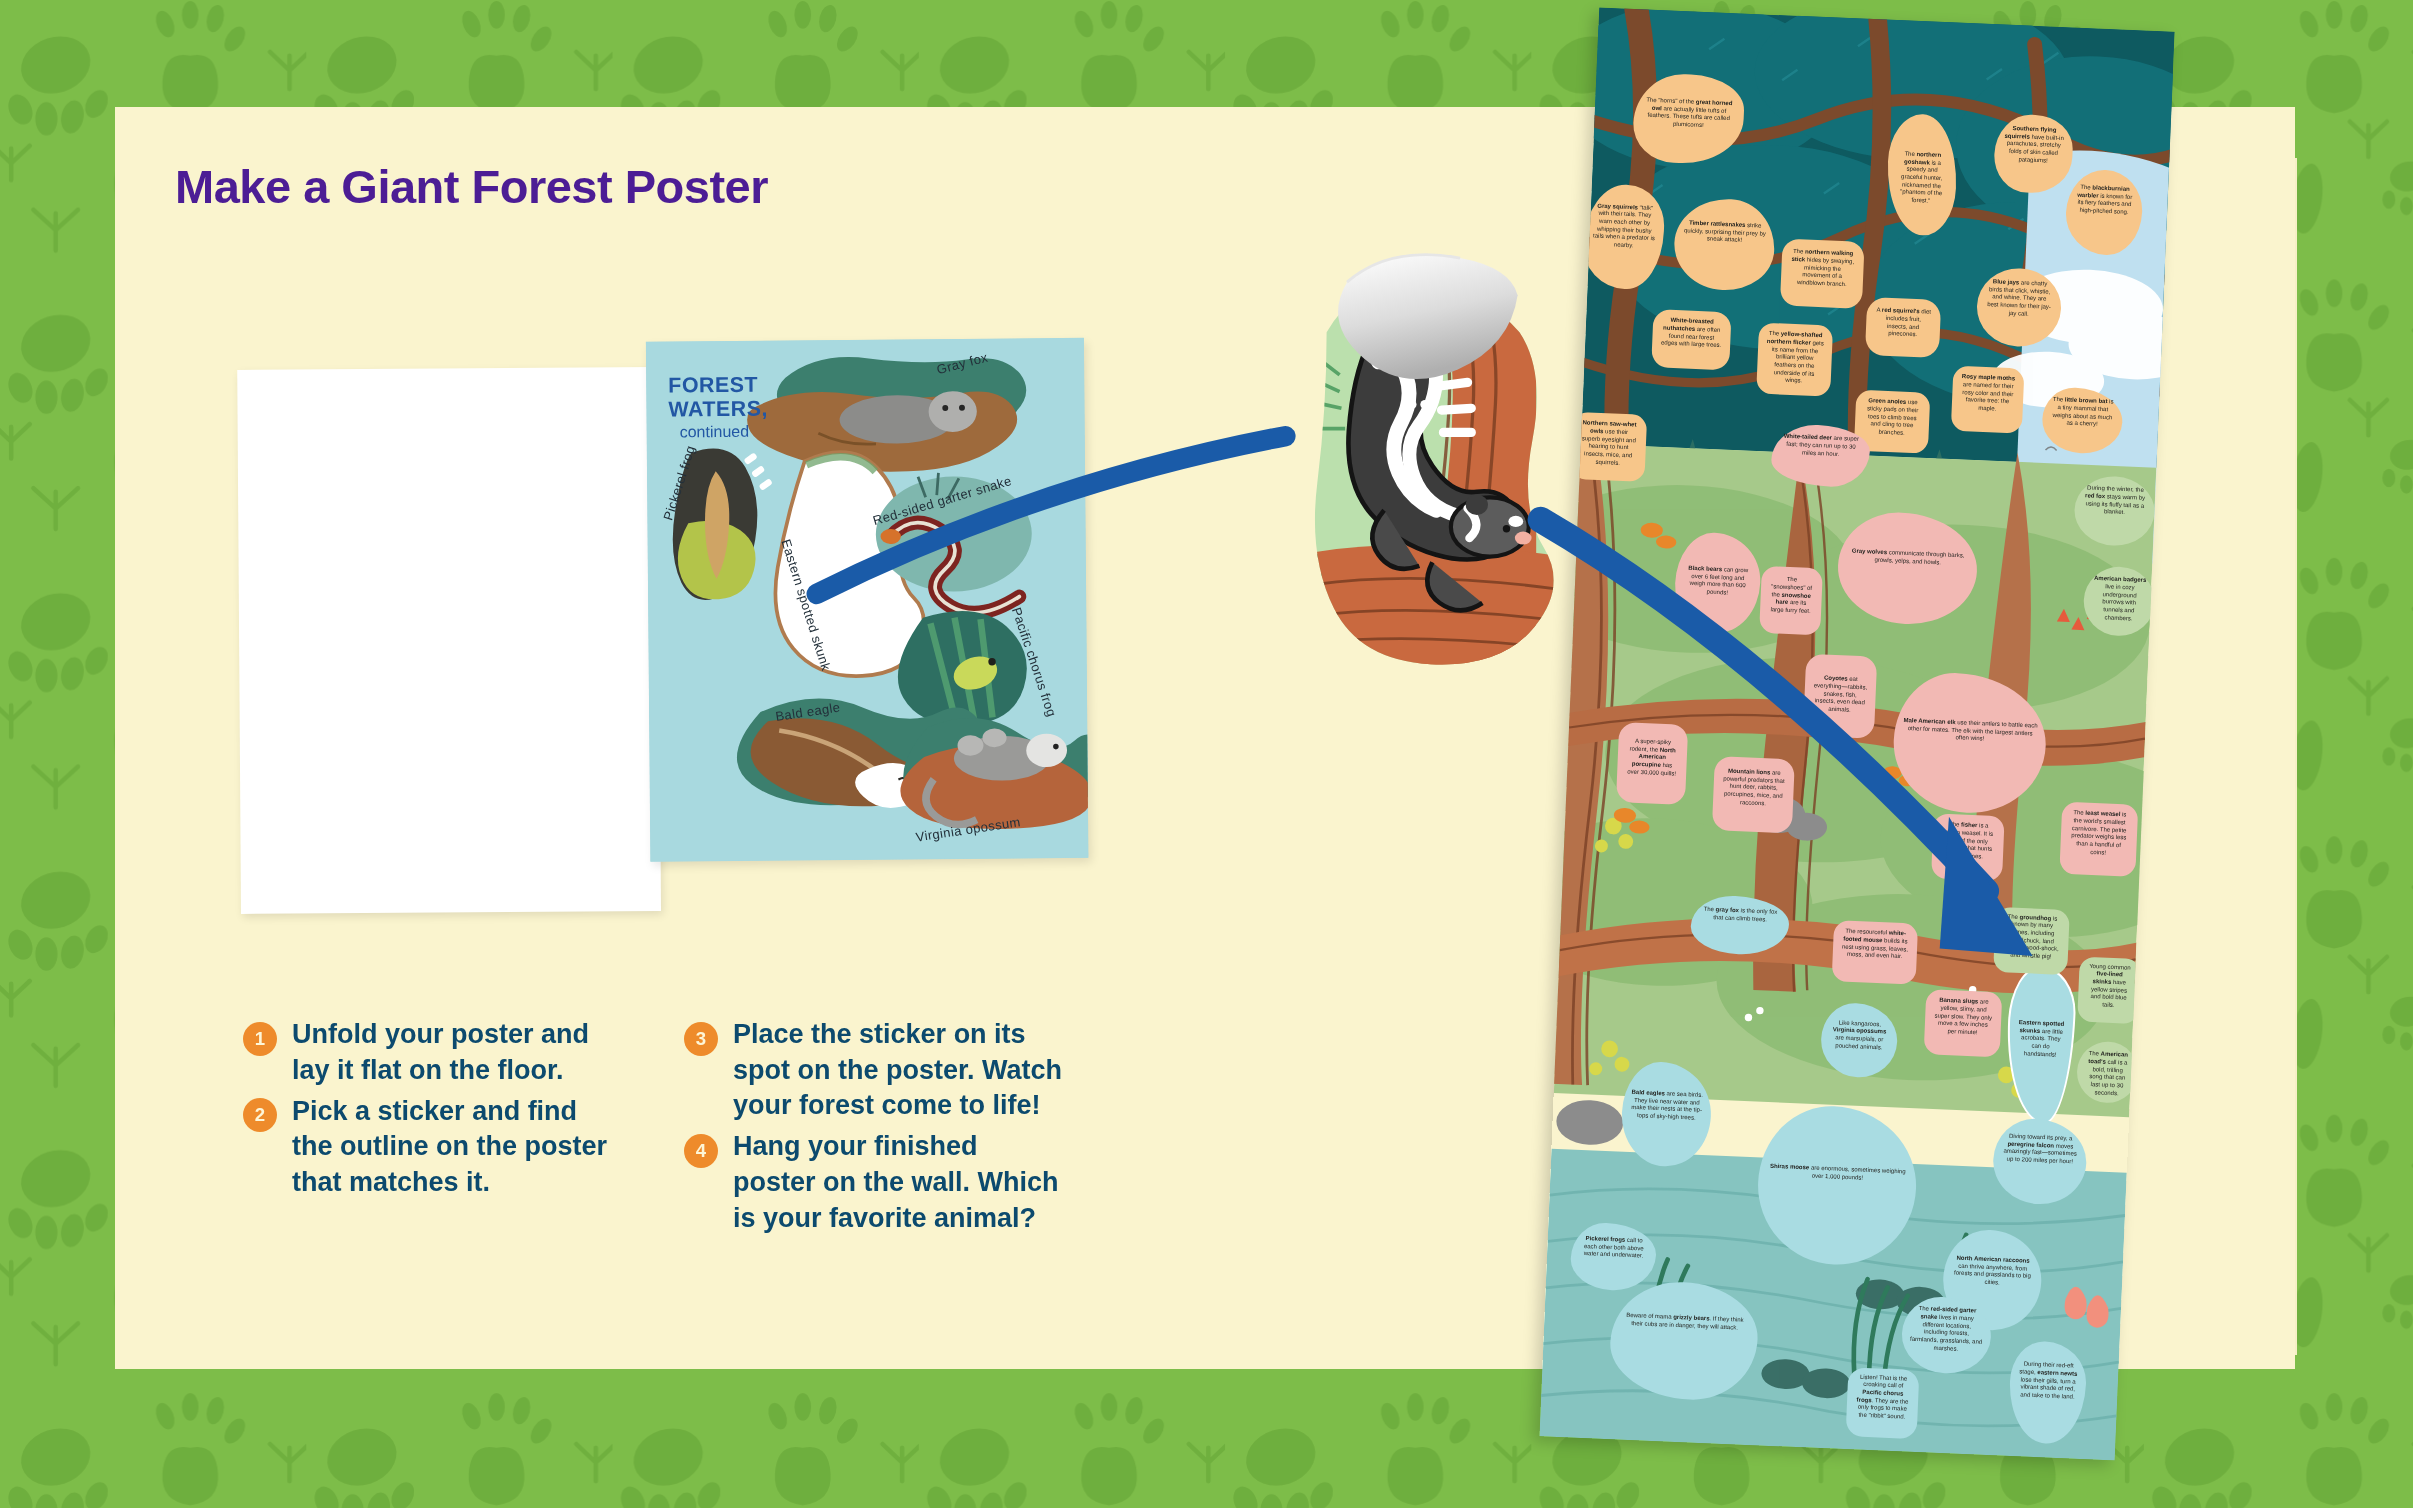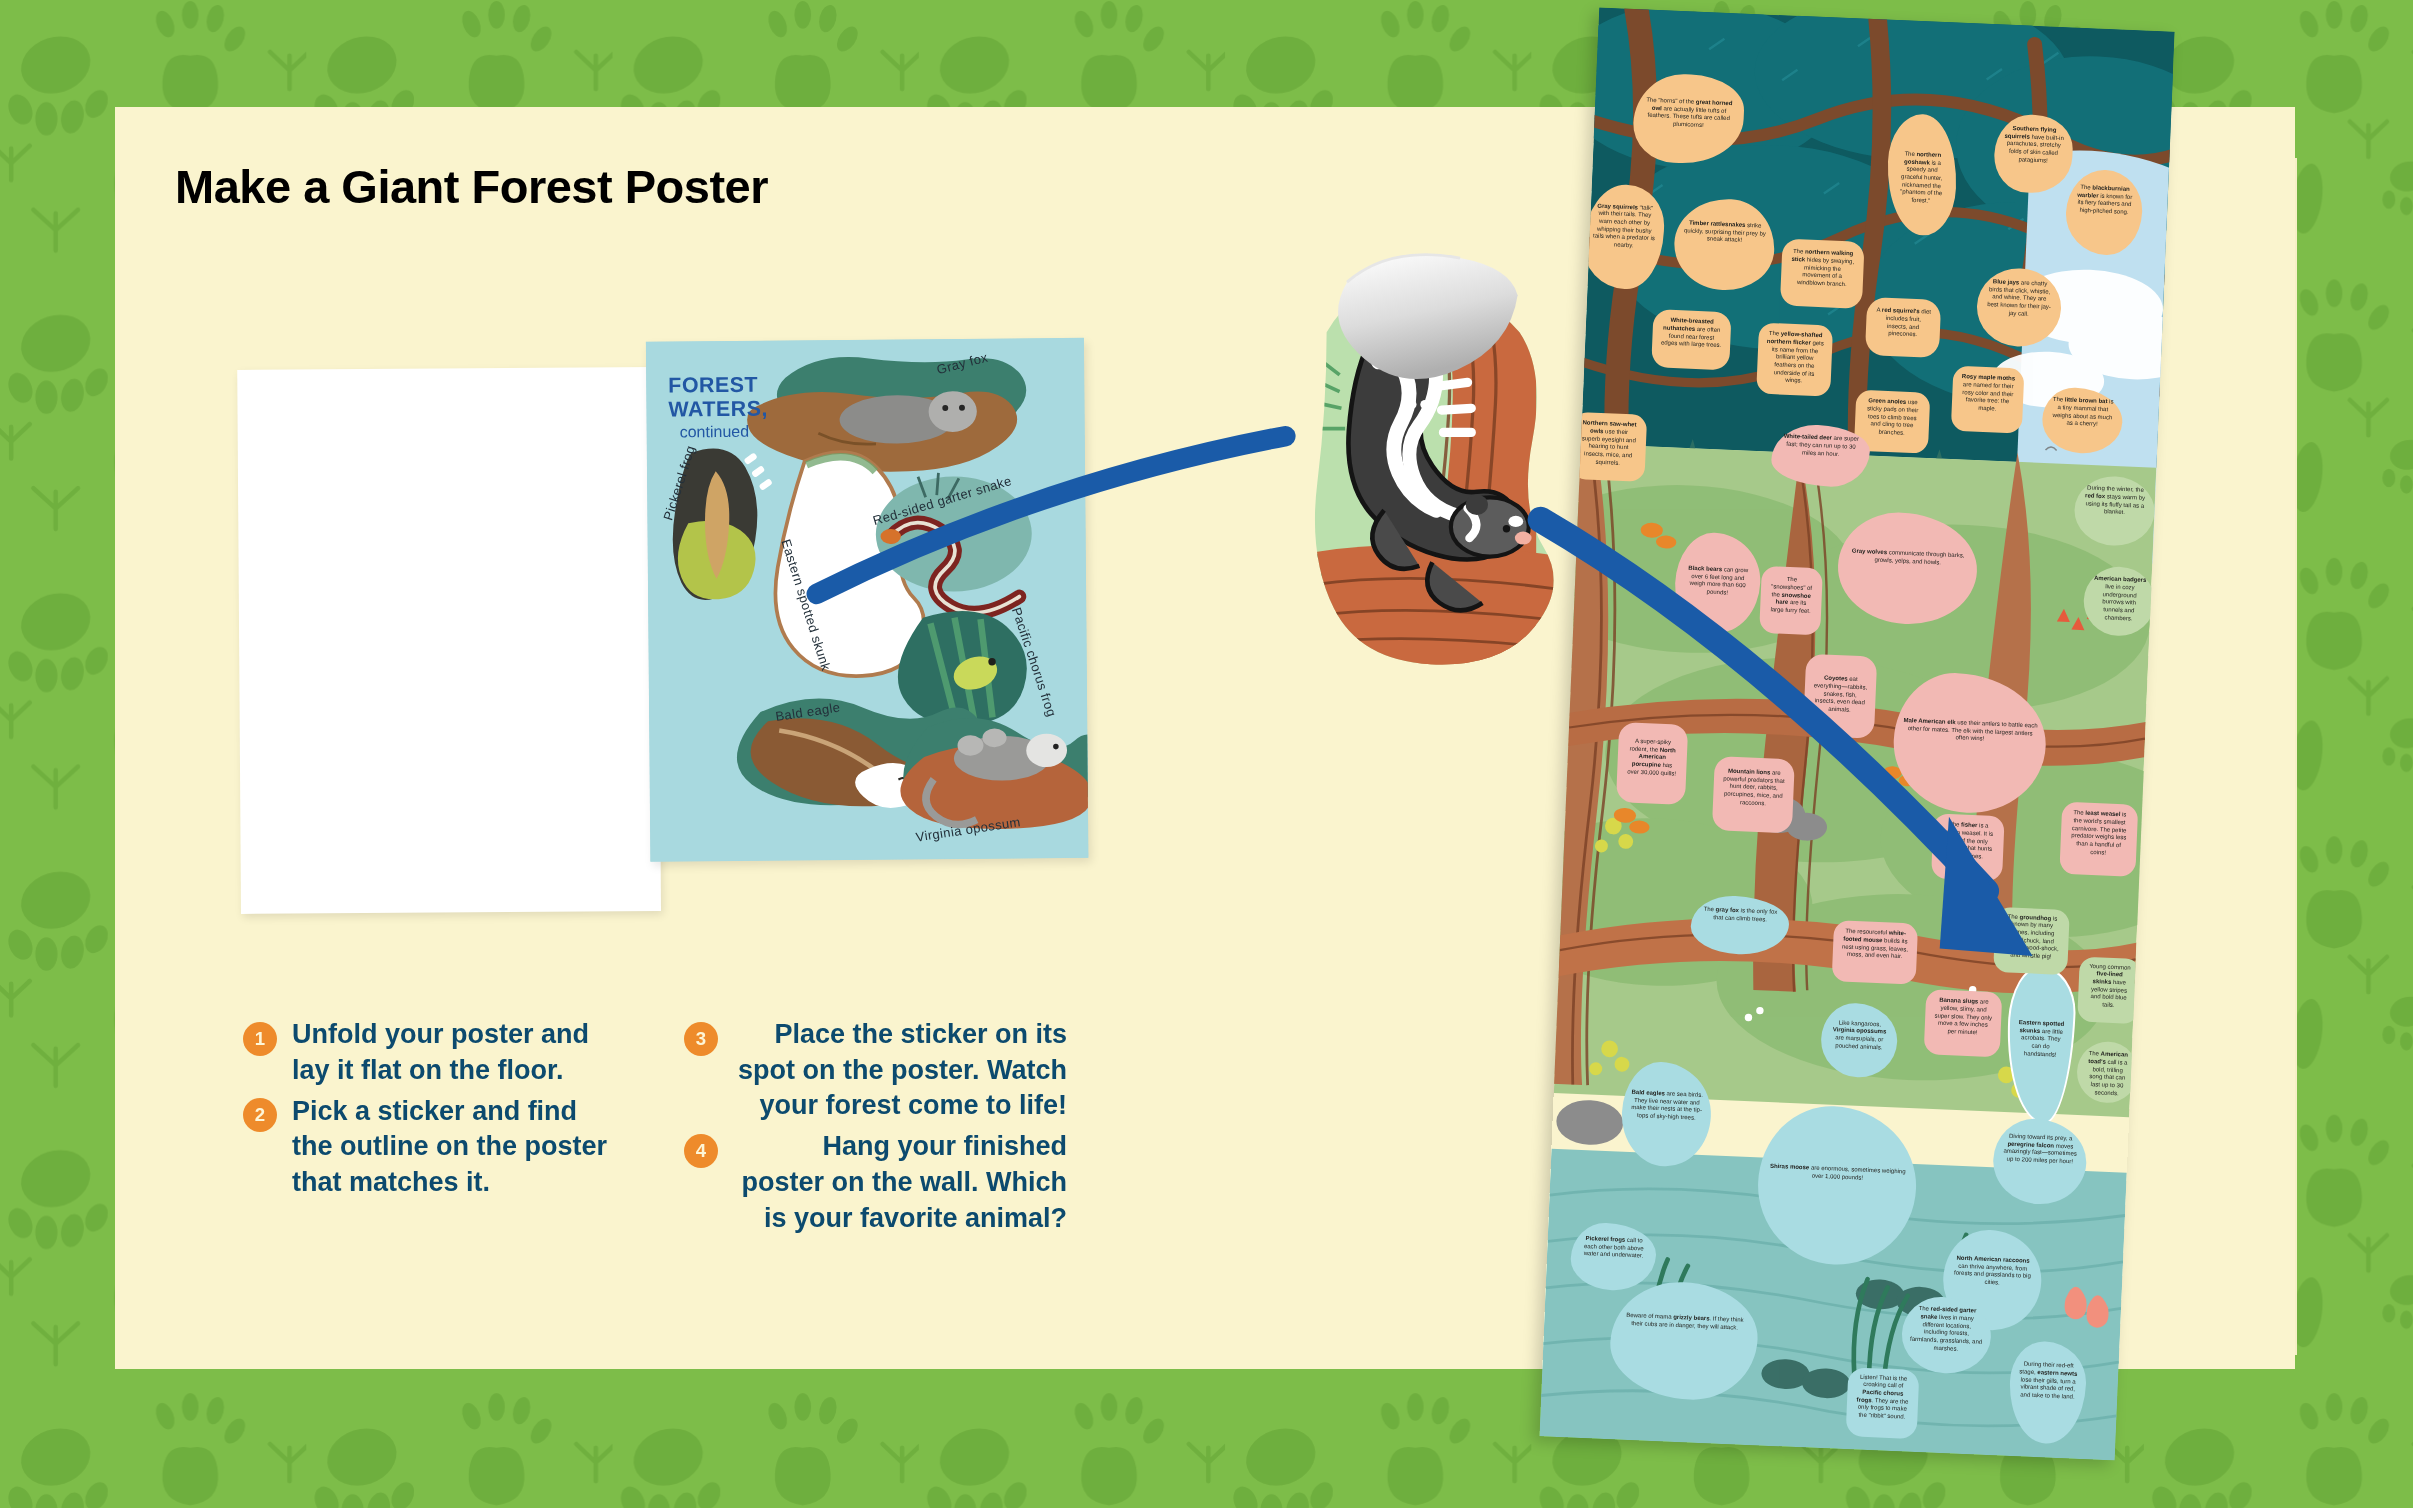--- a/index.html
+++ b/index.html
@@ -18,41 +18,41 @@
     background:#FAF4CE;
   }
   
   #card-edge{
     position:absolute;left:2232px;top:158px;width:65px;height:1197px;
     background:#F6EFC6;
   }
   
   #heading{position:absolute;left:175px;top:162px;width:705px;}
   #title{
-    font-size:47px;font-weight:bold;color:#000000;letter-spacing:-0.5px;
+    font-size:47px;font-weight:bold;color:#4c1d95;letter-spacing:-0.5px;
     margin:0 0 20.4px 0;line-height:1.05;
   }
   #intro{
     font-size:27px;line-height:1.42;color:#2A2A28;margin:0;max-width:641px;
   }
   
   #steps{position:absolute;left:243px;top:1017px;width:835px;
          display:flex;gap:72px;}
   .step-col{display:flex;flex-direction:column;gap:5.6px;}
   .step{display:flex;gap:15px;align-items:flex-start;}
   .step-num{
     flex:0 0 auto;width:34px;height:34px;border-radius:50%;
     background:#EE8B2B;color:#FDF6D8;font-size:18.6px;font-weight:bold;
     display:flex;align-items:center;justify-content:center;margin-top:4.6px;
   }
   .step-text{
     font-size:27px;font-weight:bold;color:#0c4a6e;line-height:1.32;
     max-width:320px;
   }
-  .col2 .step-text{max-width:334px;text-align:right;}
+  .col2 .step-text{max-width:334px;}
   
   #sheet{
     position:absolute;left:239px;top:345px;width:882px;height:576px;
     transform:rotate(-1.6deg);
   }
   #sheet-left{
     position:absolute;left:0;top:16.7px;width:420px;height:544px;
     background:#FFFFFF;transform:rotate(1.2deg);
     box-shadow:1.9px 3.7px 8.4px rgba(0,0,0,.10);
   }

